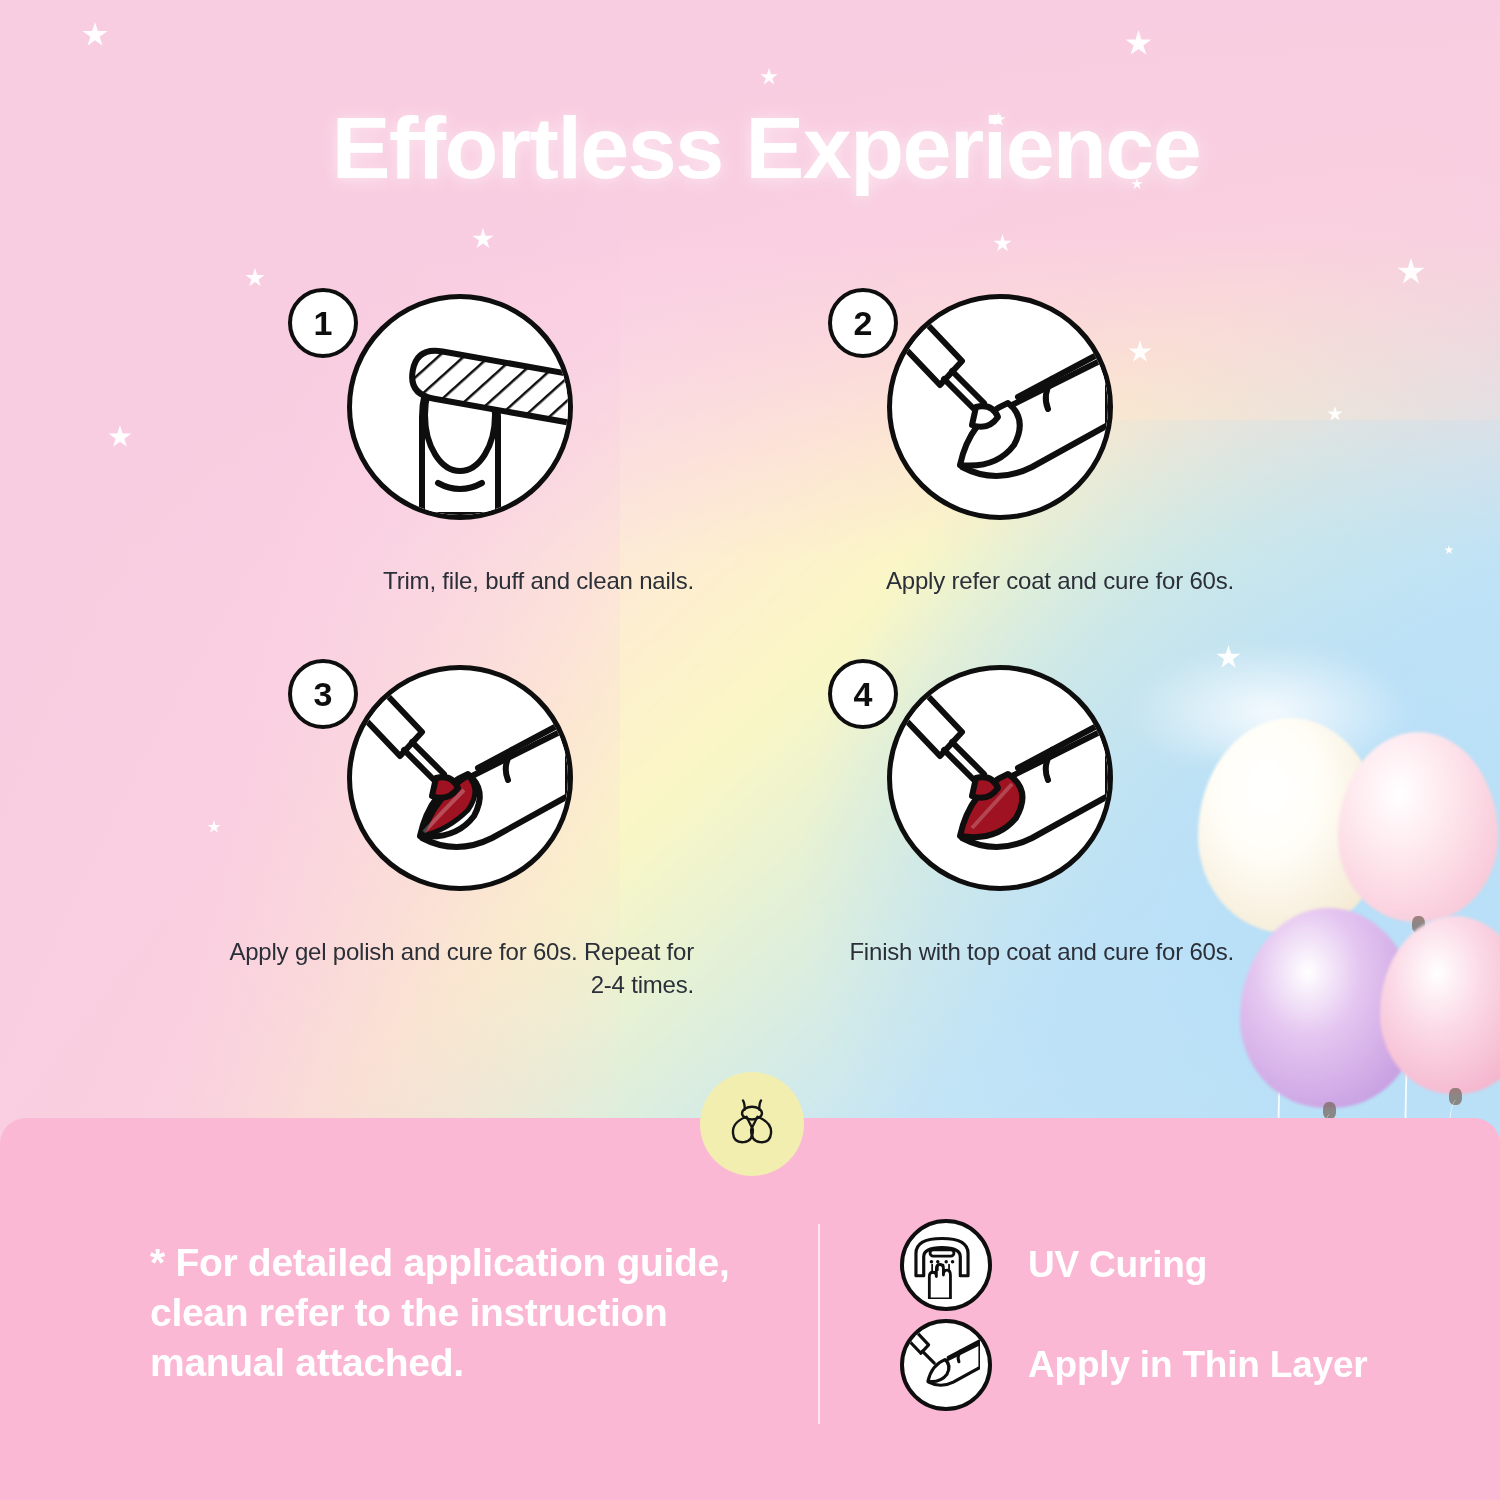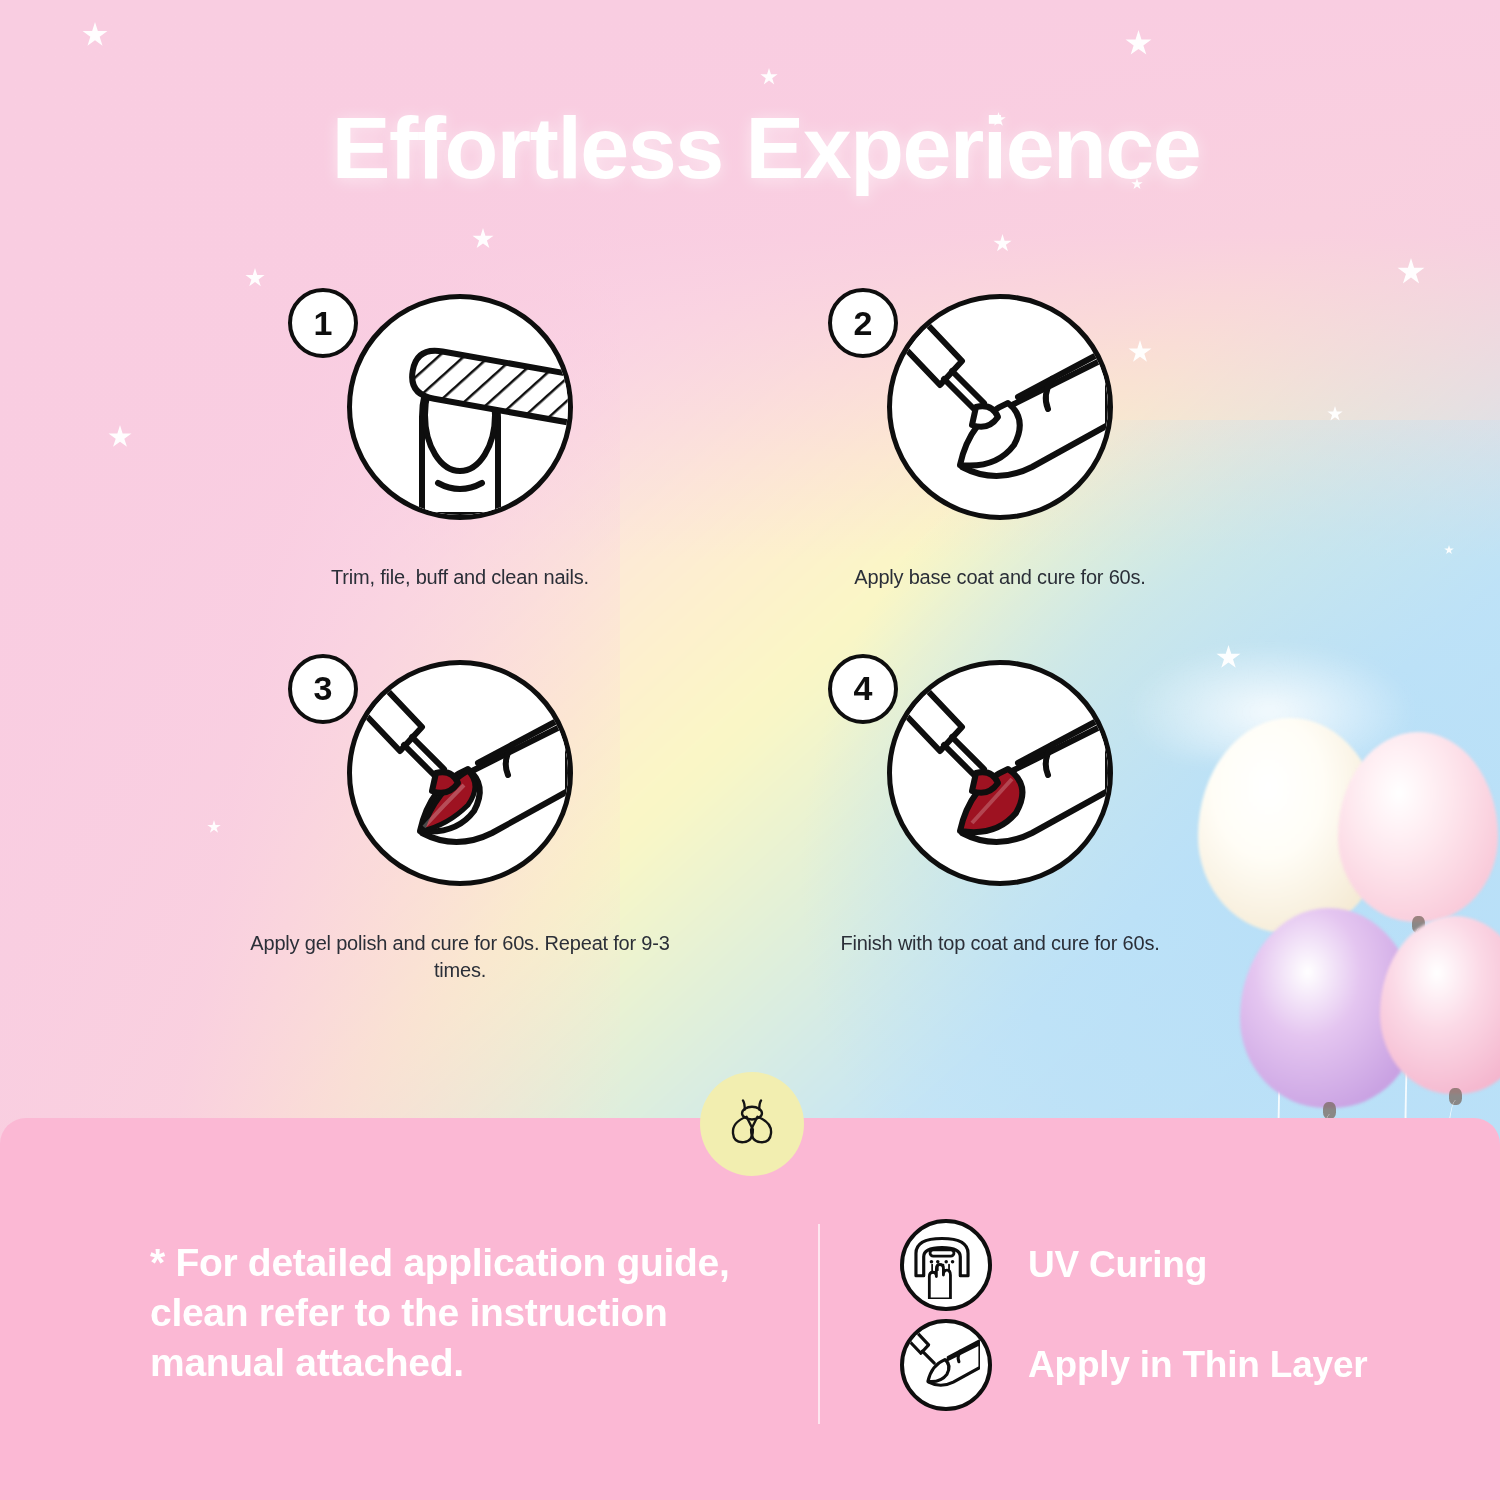--- a/index.html
+++ b/index.html
@@ -91,22 +91,22 @@
     position:absolute;top:0;
     width:62px;height:62px;border-radius:50%;
     background:#ffffff;border:4px solid #0e0e0e;
     display:flex;align-items:center;justify-content:center;
     font-size:34px;font-weight:700;color:#0e0e0e;
     z-index:3;
     font-family:"Liberation Sans",sans-serif;
   }
   .step-caption{
     margin-top:24px;
-    text-align:center;
-    font-size:20px;line-height:1.38;
+    text-align:right;
+    font-size:24px;line-height:1.38;
     color:#2b2f38;
     letter-spacing:-.2px;
     padding:0 36px;
   }
   .row2{margin-top:62px;}
 
   
   #logo-badge{
     position:absolute;left:700px;top:1072px;
     width:104px;height:104px;border-radius:50%;
@@ -232,21 +232,21 @@
             <path d="M68 166 Q78 120 116 104 Q136 120 122 146 Q104 170 68 166 Z" fill="#fff" stroke="#0e0e0e" stroke-width="6" stroke-linejoin="round"></path>
 
             <path d="M8 44 L34 24 L70 62 L48 86 Z" fill="#fff" stroke="#0e0e0e" stroke-width="6" stroke-linejoin="round"></path>
             <path d="M52 80 L84 112" stroke="#0e0e0e" stroke-width="6" stroke-linecap="round"></path>
             <path d="M60 72 L92 104" stroke="#0e0e0e" stroke-width="6" stroke-linecap="round"></path>
 
             <path d="M84 108 Q100 104 106 118 Q96 132 80 126 Z" fill="#fff" stroke="#0e0e0e" stroke-width="6" stroke-linejoin="round"></path>
           </svg>
         </div>
       </div>
-      <div class="step-caption">Apply base coat and cure for 60s.</div>
+      <div class="step-caption">Apply refer coat and cure for 60s.</div>
     </div>
 
   </div>
 
   <div class="step-row row2">
 
     <div class="step">
       <div class="step-figure">
         <div class="step-badge" style="left:98px;">3</div>
         <div class="step-circle">
@@ -260,21 +260,21 @@
             <path d="M70 166 Q84 126 116 106 Q130 120 116 140 Q96 160 70 166 Z" fill="#9E1221" stroke="#0e0e0e" stroke-width="5" stroke-linejoin="round"></path>
             <path d="M72 162 Q92 140 112 120" fill="none" stroke="#fff" stroke-width="4" opacity=".25"></path>
 
             <path d="M8 44 L34 24 L70 62 L48 86 Z" fill="#fff" stroke="#0e0e0e" stroke-width="6" stroke-linejoin="round"></path>
             <path d="M52 80 L84 112" stroke="#0e0e0e" stroke-width="6" stroke-linecap="round"></path>
             <path d="M60 72 L92 104" stroke="#0e0e0e" stroke-width="6" stroke-linecap="round"></path>
             <path d="M84 108 Q100 104 106 118 Q96 132 80 126 Z" fill="#9E1221" stroke="#0e0e0e" stroke-width="6" stroke-linejoin="round"></path>
           </svg>
         </div>
       </div>
-      <div class="step-caption">Apply gel polish and cure for 60s. Repeat for 9-3 times.</div>
+      <div class="step-caption">Apply gel polish and cure for 60s. Repeat for 2-4 times.</div>
     </div>
 
     <div class="step">
       <div class="step-figure">
         <div class="step-badge" style="left:98px;">4</div>
         <div class="step-circle">
           <svg viewBox="0 0 216 216" width="216" height="216">
             <path d="M216 58 L120 106 Q88 124 78 150 L70 168 Q104 186 140 168 L216 126 Z" fill="#fff" stroke="#0e0e0e" stroke-width="6" stroke-linejoin="round"></path>
             <path d="M216 50 L126 98" fill="none" stroke="#0e0e0e" stroke-width="6" stroke-linecap="round"></path>
             <path d="M160 80 Q150 96 156 110" fill="none" stroke="#0e0e0e" stroke-width="6" stroke-linecap="round"></path>

